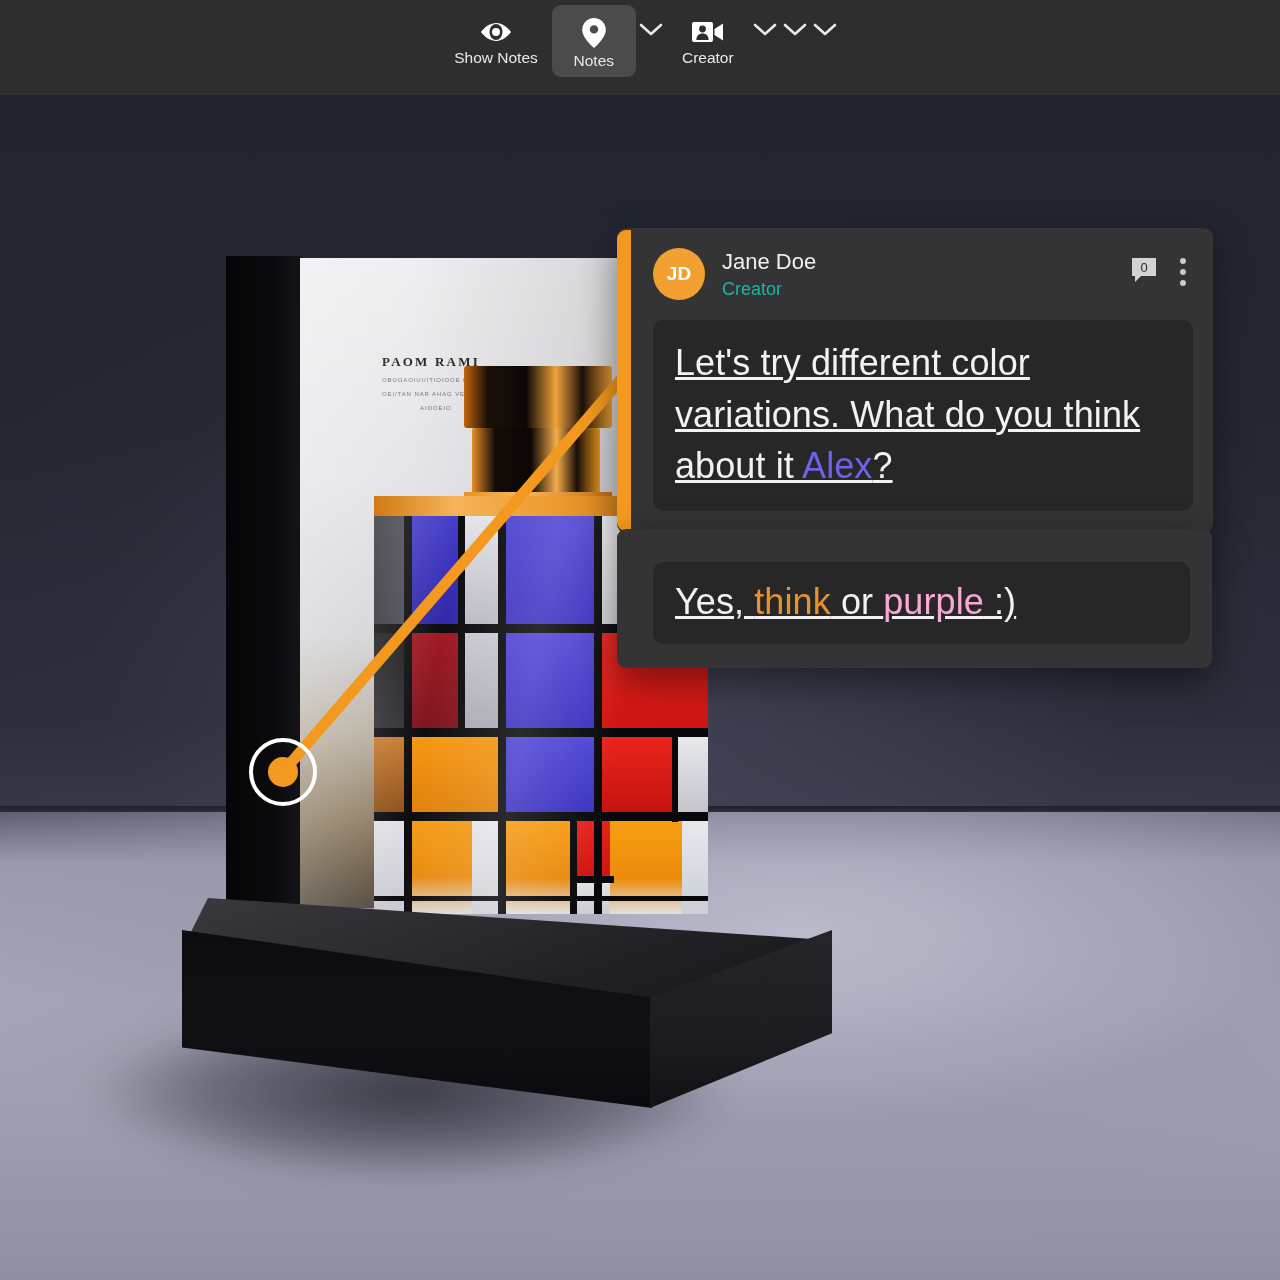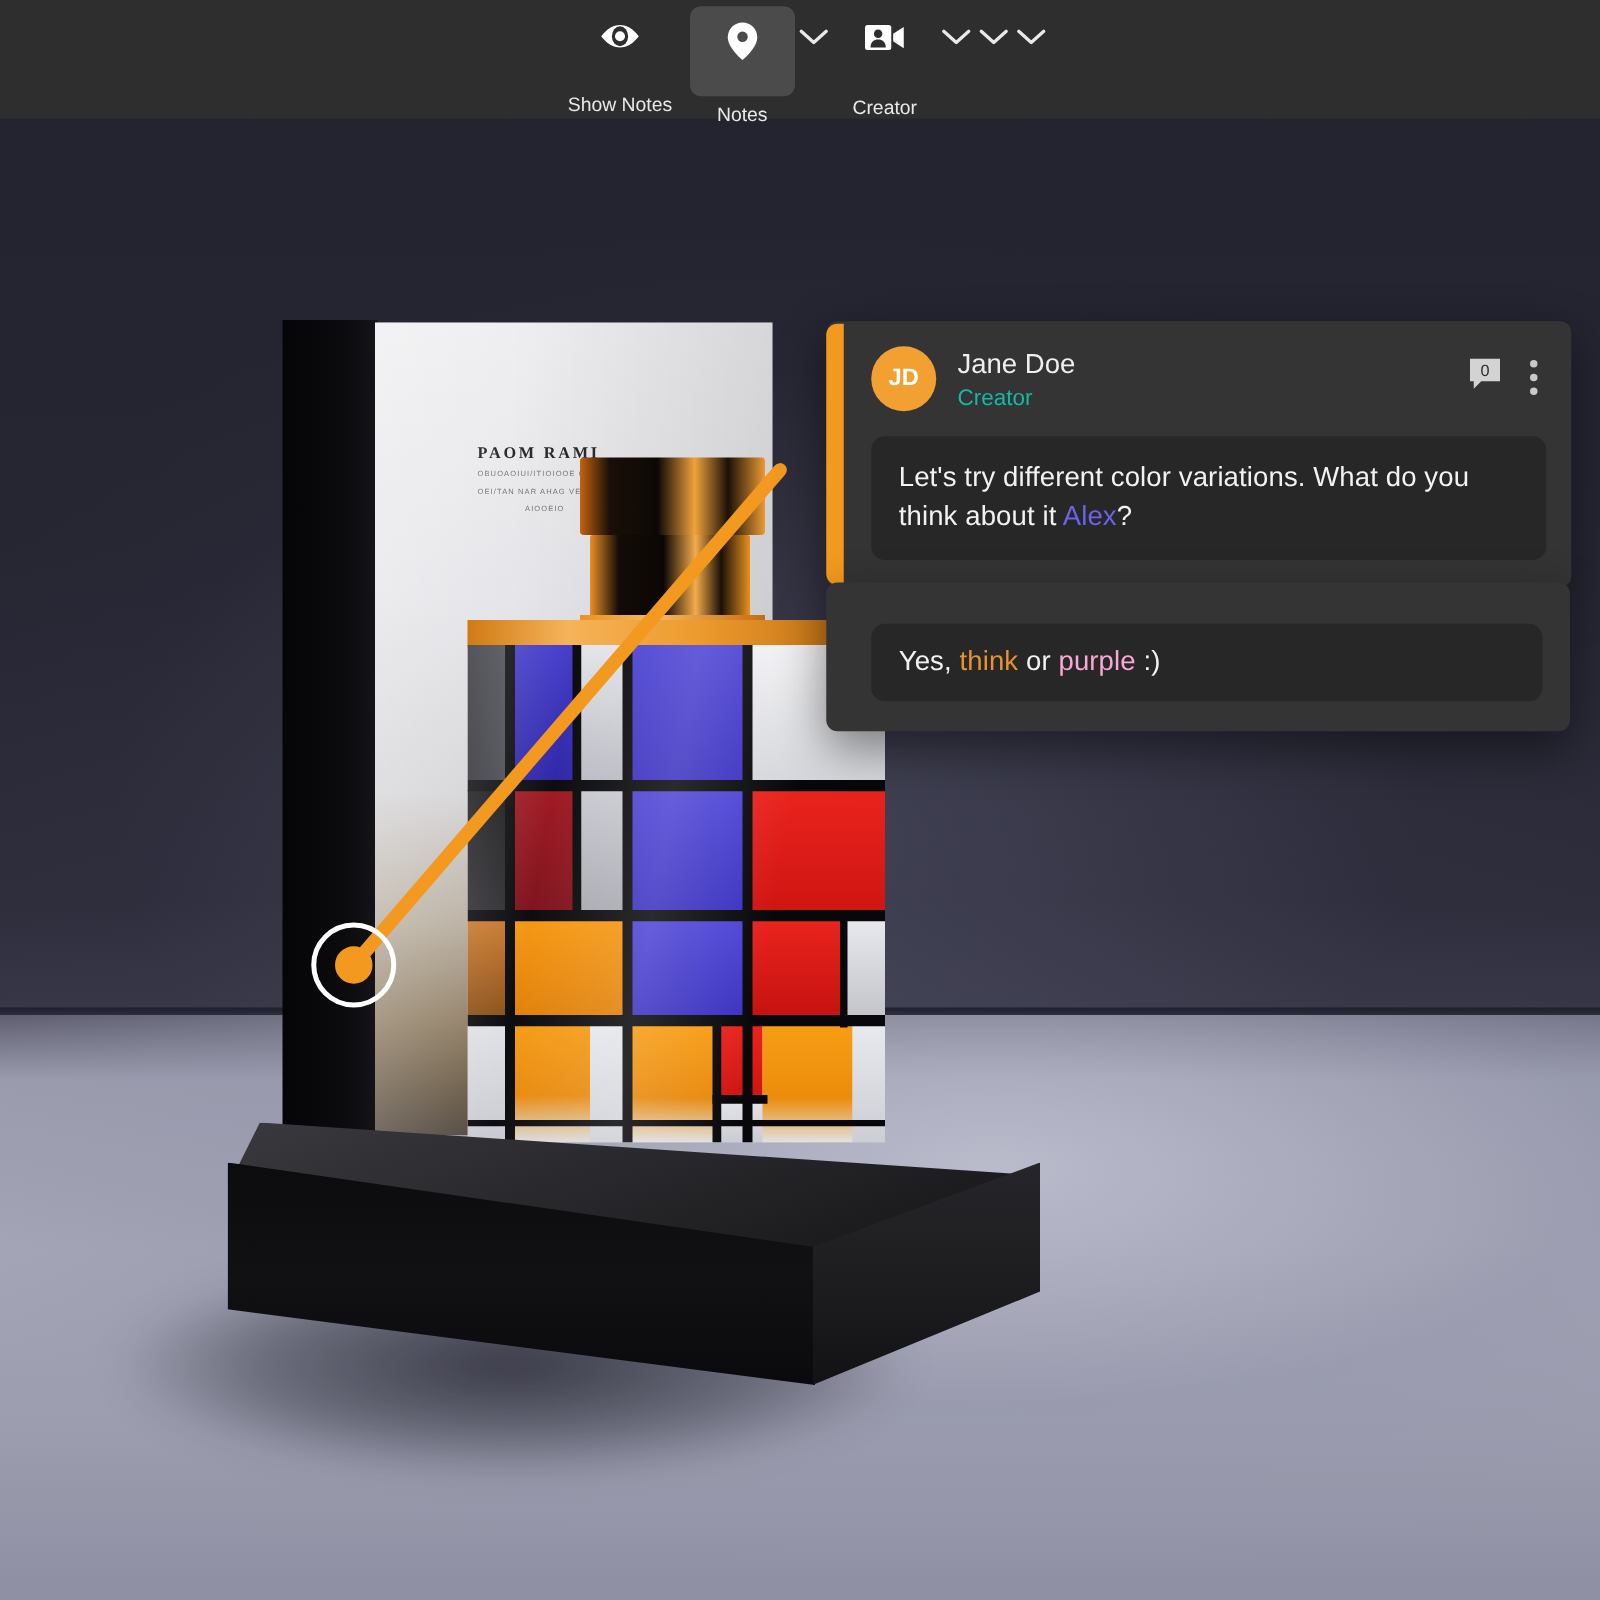--- a/index.html
+++ b/index.html
@@ -124,21 +124,21 @@
   .toolbar {
     position: absolute; left: 0; top: 0; width: 1280px; height: 95px;
     background: #2e2e2e;
     display: flex; align-items: flex-start; justify-content: center;
     z-index: 40;
   }
   .tool-group { display: flex; align-items: flex-start; height: 95px; }
   .tool {
     display: flex; flex-direction: column; align-items: center; justify-content: flex-start;
     padding: 12px 14px 10px 14px; border-radius: 9px; min-width: 84px;
-    cursor: pointer; height: 72px; margin-top: 5px; gap: 32px;
+    cursor: pointer; height: 72px; margin-top: 5px;
   }
   .tool.active { background: #4b4b4b; }
   .tool .ic { height: 34px; display: flex; align-items: center; justify-content: center; }
   .tool .lb { font-size: 15.5px; color: #e9e9e9; margin-top: 3px; white-space: nowrap; }
   .caret {
     width: 30px; height: 72px; display: flex; align-items: center; justify-content: center;
     margin-top: 5px; padding-bottom: 22px; cursor: pointer;
   }
 
   
@@ -147,21 +147,21 @@
     position: absolute; left: 249px; top: 738px; width: 68px; height: 68px;
     border: 4px solid #ffffff; border-radius: 50%; z-index: 28; cursor: pointer;
     background: transparent;
   }
   .pin .dot {
     position: absolute; left: 50%; top: 50%; transform: translate(-50%,-50%);
     width: 30px; height: 30px; border-radius: 50%; background: #f3991f;
   }
 
   
-  .panel { position: absolute; left: 617px; top: 257px; z-index: 30; margin-left: 44px; }
+  .panel { position: absolute; left: 617px; top: 228px; z-index: 30; }
 
   .card {
     position: relative; background: #343434; width: 596px;
     box-shadow: 0 14px 38px rgba(0,0,0,0.46);
   }
   .card.first { border-radius: 9px; padding: 18px 20px 22px 36px; }
   .card.second { border-radius: 9px; padding: 16px 22px 24px 36px; margin-top: -4px; width: 595px; }
 
   .accent-bar {
     position: absolute; left: 0; top: 2px; width: 14px; height: calc(100% - 4px);
@@ -179,21 +179,21 @@
   .who .rl { font-size: 18px; color: #14b8a6; line-height: 1.42; }
 
   .head-actions { position: absolute; right: 2px; top: 9px; display: flex; align-items: center; gap: 16px; }
   .badge-bubble { position: relative; cursor: pointer; }
   .kebab { display: flex; flex-direction: column; gap: 5px; cursor: pointer; padding: 3px 5px; }
   .kebab i { width: 6px; height: 6px; border-radius: 50%; background: #c9c9c9; display: block; }
 
   .bubble {
     margin-top: 17px; background: #272727; border-radius: 11px;
     padding: 17px 22px 19px 22px;
-    font-size: 22px; line-height: 1.44; color: #f2f2f2; letter-spacing: 0.1px;
+    font-size: 36px; line-height: 1.44; color: #f2f2f2; letter-spacing: 0.1px; text-decoration: underline;
   }
   .bubble.short { padding: 14px 22px 16px 22px; }
   .mention { color: #6b63e8; }
   .w-orange { color: #e8912e; }
   .w-purple { color: #f9a8d4; }
 </style>
 </head>
 <body>
 
 <div id="stage">

